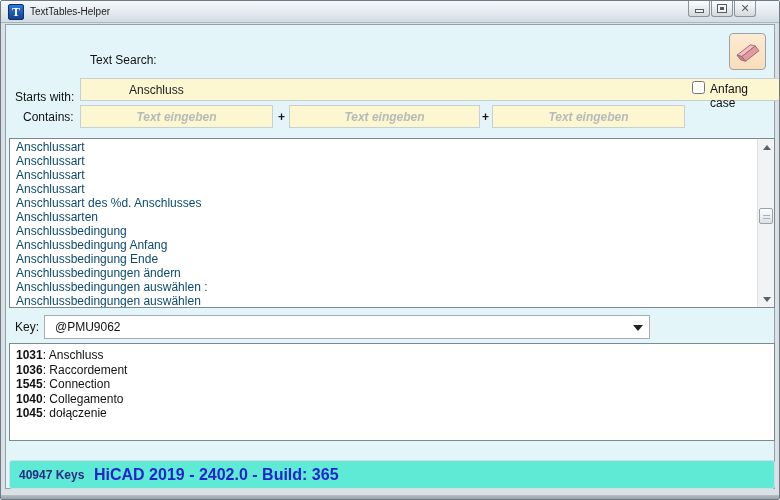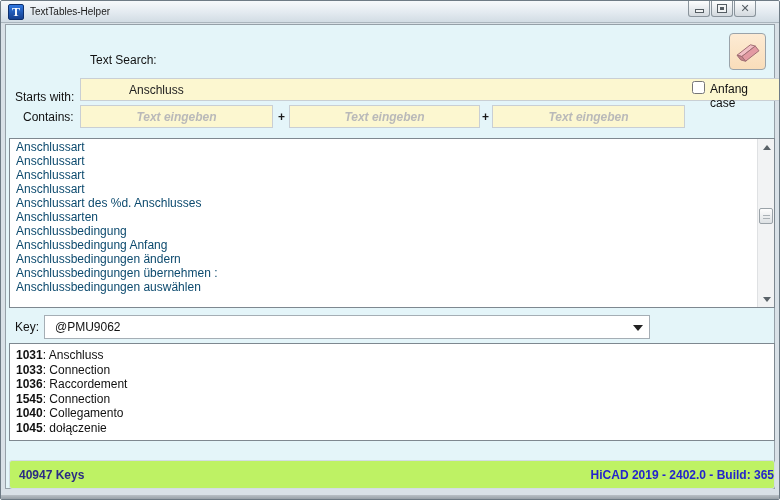--- a/index.html
+++ b/index.html
@@ -115,25 +115,25 @@
     width:0; height:0; border-left:5px solid transparent; border-right:5px solid transparent; border-top:6px solid #222;
   }
 
   #result-list { top:318px; height:98px; padding-top:4px; }
   .trans-row { font-size:12px; line-height:14.5px; padding-left:6px; color:#111; }
   .trans-row b { font-weight:bold; }
 
   
   .statusbar {
     position:absolute; left:3px; top:435px; width:766px; height:29px;
-    background:#bef264; border:1px solid #d2dde3; border-radius:3px;
-    display:flex; align-items:center;justify-content:space-between;
+    background:#5eead4; border:1px solid #d2dde3; border-radius:3px;
+    display:flex; align-items:center;
   }
   .status-keys { font-size:12px; font-weight:bold; color:#2b2b85; padding-left:9px; width:84px; }
-  .status-build { font-size:12px; font-weight:bold; color:#2424cc;margin-left:12px; }
+  .status-build { font-size:16px; font-weight:bold; color:#2424cc; }
 </style>
 </head>
 <body>
 
 <div class="window">
 
   <div class="titlebar">
     <div class="app-icon">T</div>
     <div class="title-text">TextTables-Helper</div>
     <div class="win-buttons">
@@ -181,22 +181,23 @@
     <div class="listbox" id="main-list">
       <div class="rows">
           <div class="list-row">Anschlussart</div>
           <div class="list-row">Anschlussart</div>
           <div class="list-row">Anschlussart</div>
           <div class="list-row">Anschlussart</div>
           <div class="list-row">Anschlussart des %d. Anschlusses</div>
           <div class="list-row">Anschlussarten</div>
           <div class="list-row">Anschlussbedingung</div>
           <div class="list-row">Anschlussbedingung Anfang</div>
+          <div class="list-row">Anschlussbedingung Ende</div>
           <div class="list-row">Anschlussbedingungen ändern</div>
-          <div class="list-row">Anschlussbedingungen übernehmen :</div>
+          <div class="list-row">Anschlussbedingungen auswählen :</div>
           <div class="list-row">Anschlussbedingungen auswählen</div>
         </div>
       <div class="vscroll">
         <div class="scroll-arrow up">
             <div class="tri-up"></div>
           </div>
         <div class="scroll-thumb"></div>
         <div class="scroll-arrow down">
             <div class="tri-down"></div>
           </div>
@@ -205,21 +206,20 @@
 
     <div class="lbl" style="left:9px; top:295px;">Key:</div>
     <div class="combo">
       <span>@PMU9062</span>
       <div class="combo-arrow"></div>
     </div>
 
     <div class="listbox" id="result-list">
       <div>
           <div class="trans-row"><b>1031</b>: Anschluss</div>
-          <div class="trans-row"><b>1033</b>: Connection</div>
           <div class="trans-row"><b>1036</b>: Raccordement</div>
           <div class="trans-row"><b>1545</b>: Connection</div>
           <div class="trans-row"><b>1040</b>: Collegamento</div>
           <div class="trans-row"><b>1045</b>: dołączenie</div>
         </div>
     </div>
 
     <div class="statusbar">
       <div class="status-keys">40947 Keys</div>
       <div class="status-build">HiCAD 2019 - 2402.0 - Build: 365</div>

